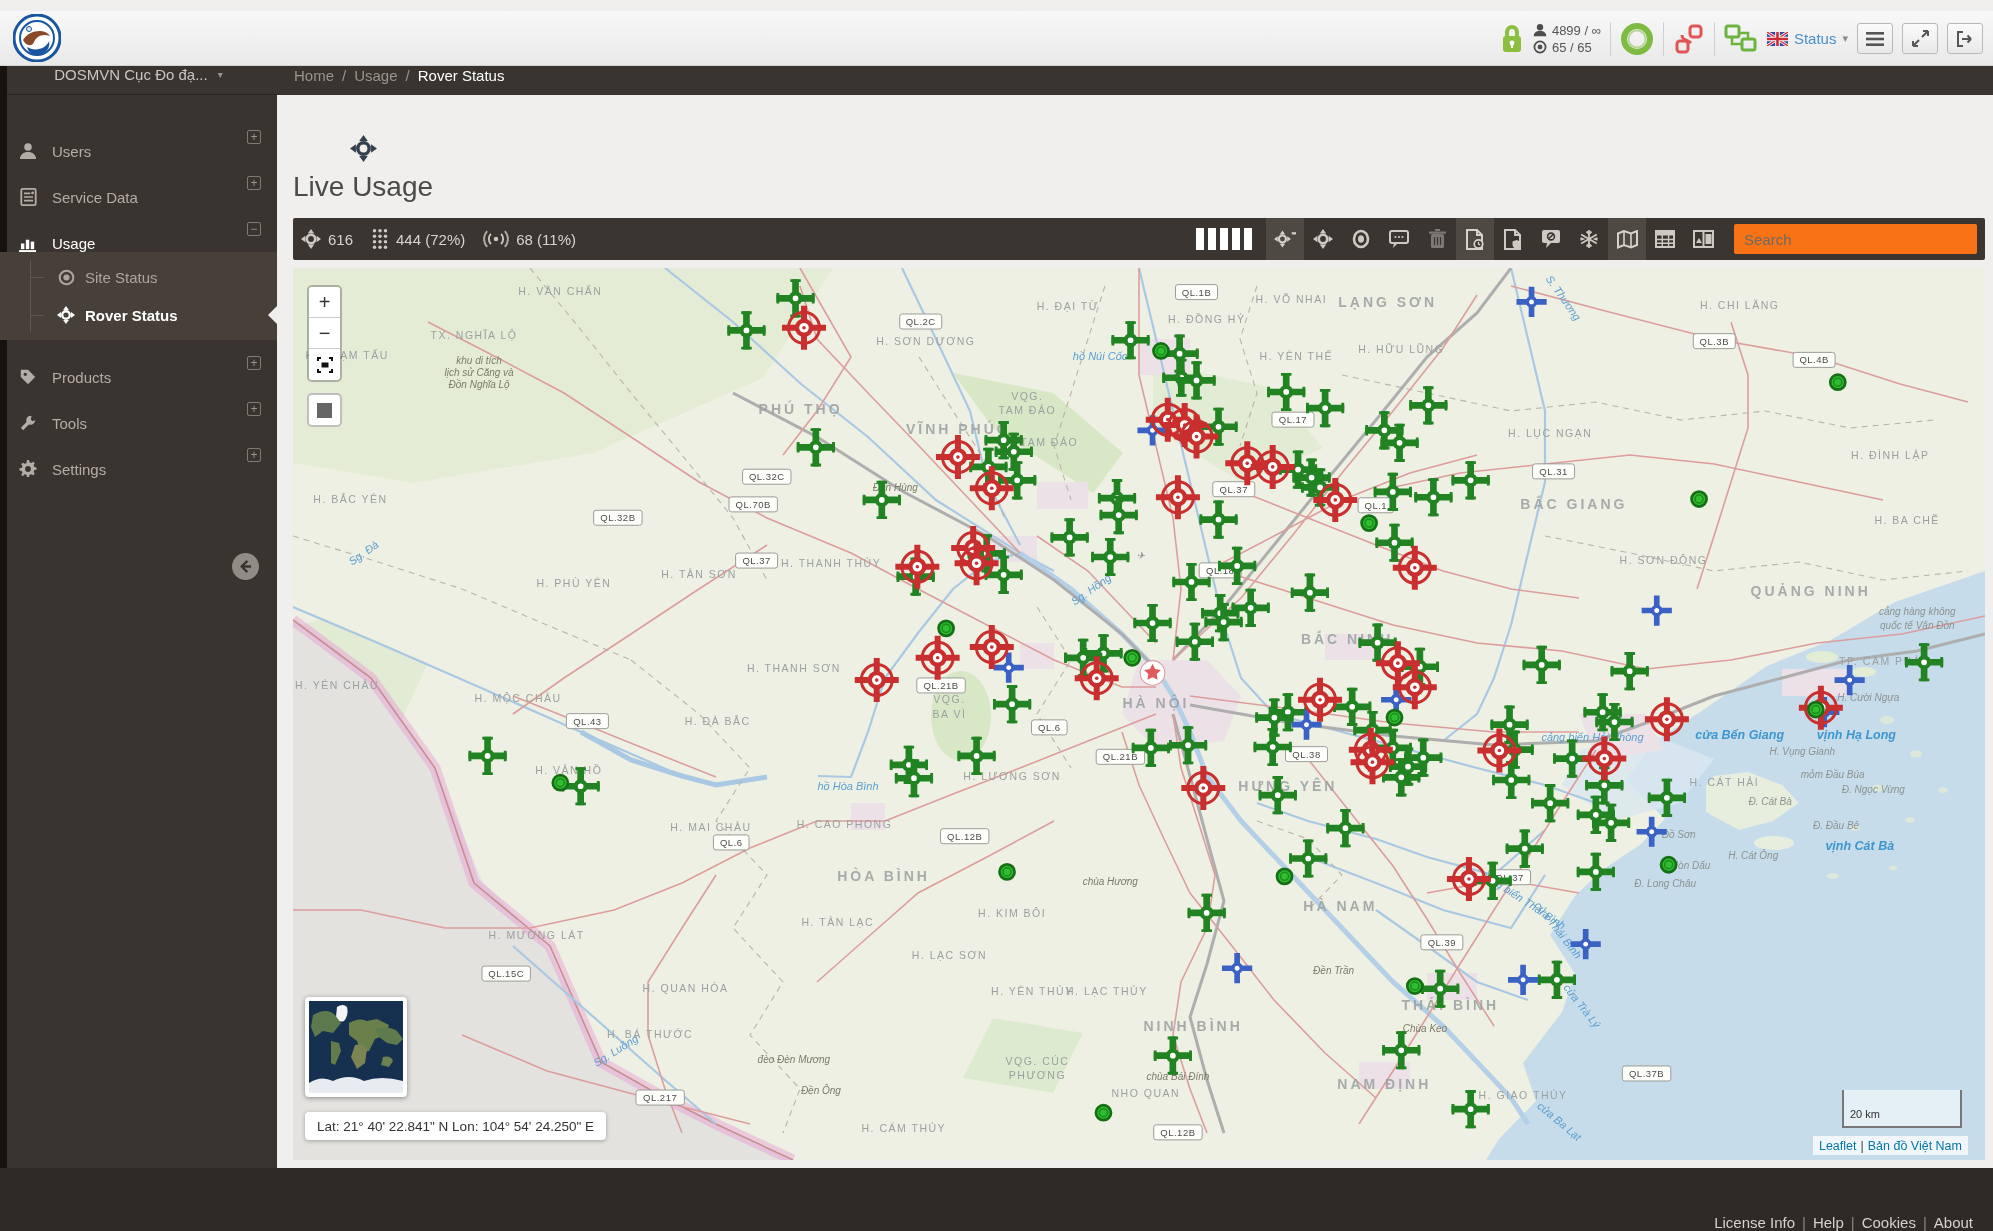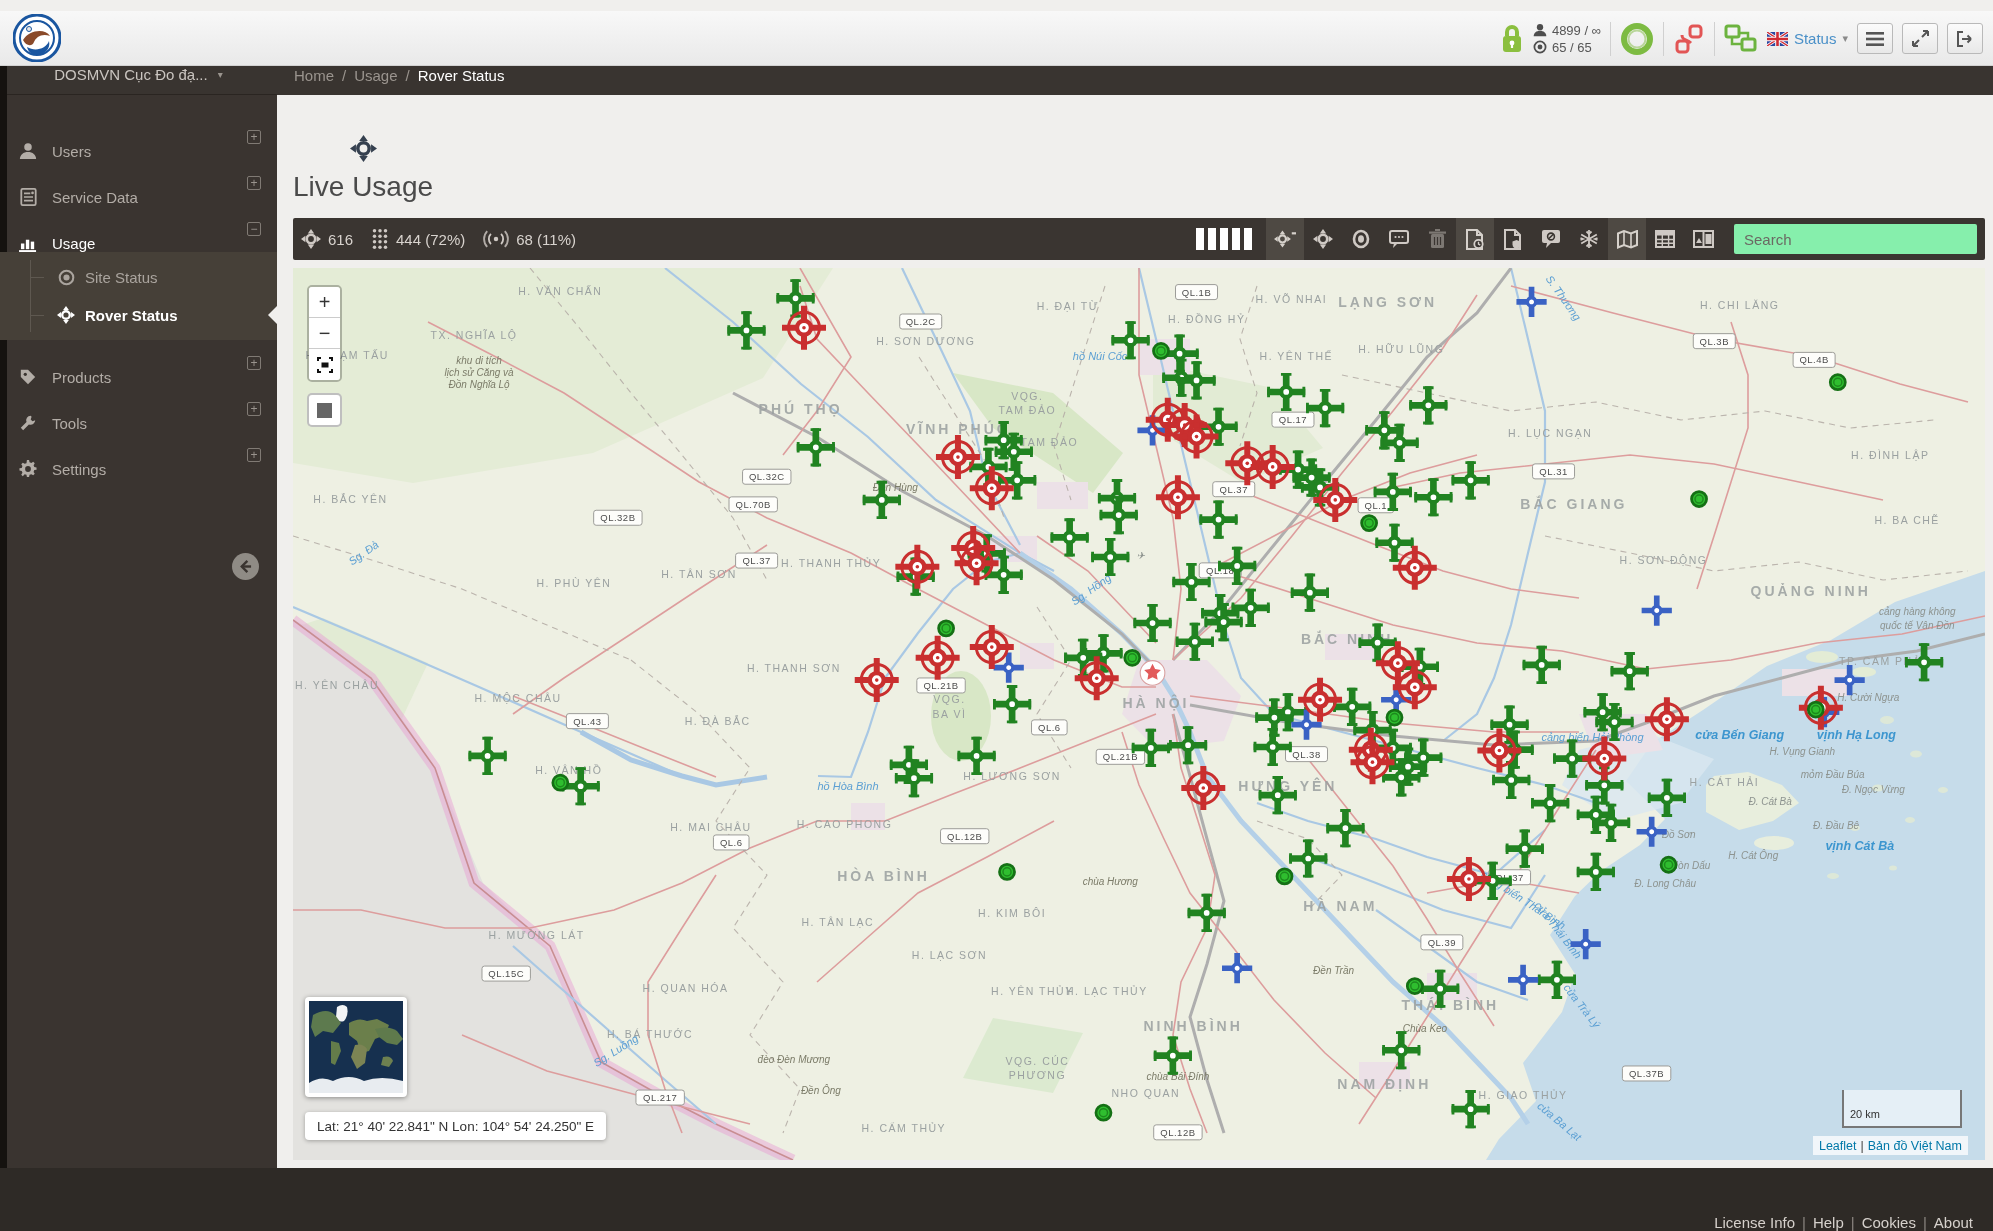--- a/index.html
+++ b/index.html
@@ -62,21 +62,21 @@
 
   
   .map-toolbar { position:absolute; left:16px; right:8px; top:123px; height:42px; background:#3a3531;
     border-radius:2px; display:flex; align-items:center; padding:0 8px; color:#d8d3ce; font-size:15px; }
   .tl-group { display:flex; align-items:center; gap:7px; margin-right:18px; }
   .bars-legend { display:flex; align-items:flex-end; gap:4px; margin-left:auto; margin-right:14px; height:22px; }
   .bars-legend span { width:8px; height:22px; background:#ffffff; display:block; }
   .tbtn { width:38px; height:42px; display:flex; align-items:center; justify-content:center; cursor:pointer; }
   .tbtn.on { background:#4e4943; }
   .tbtn.dim svg { opacity:.45; }
-  .search-input { width:243px; height:30px; margin-left:12px; background:#86efac; border:none; border-radius:2px;
+  .search-input { width:243px; height:30px; margin-left:12px; background:#f97316; border:none; border-radius:2px;
     padding:0 10px; font-size:15px; color:#2e2e2e; font-family:"Liberation Sans",sans-serif; }
   .search-input::placeholder { color:#6b6963; opacity:1; }
 
   
   .map-wrap { position:absolute; left:16px; right:8px; top:173px; bottom:8px; background:#eef0e3;
     overflow:hidden; }
   .map-wrap svg.basemap { position:absolute; left:0; top:0; width:100%; height:100%; }
   text { user-select:none; }
   .ml-prov { font-size:14px; fill:#9aa0a0; letter-spacing:3px; text-anchor:middle; font-weight:bold; opacity:.85; }
   .ml-dist { font-size:10.5px; fill:#9ba1a1; letter-spacing:1.5px; text-anchor:middle; }

